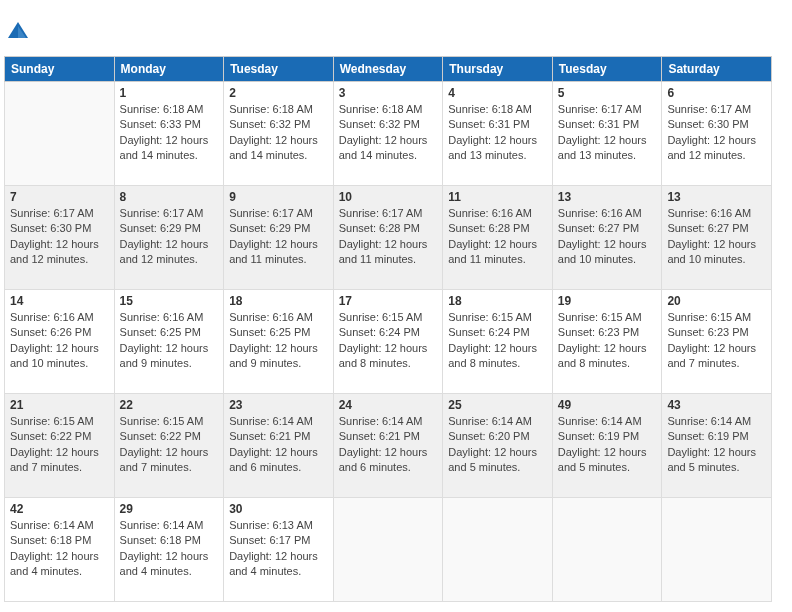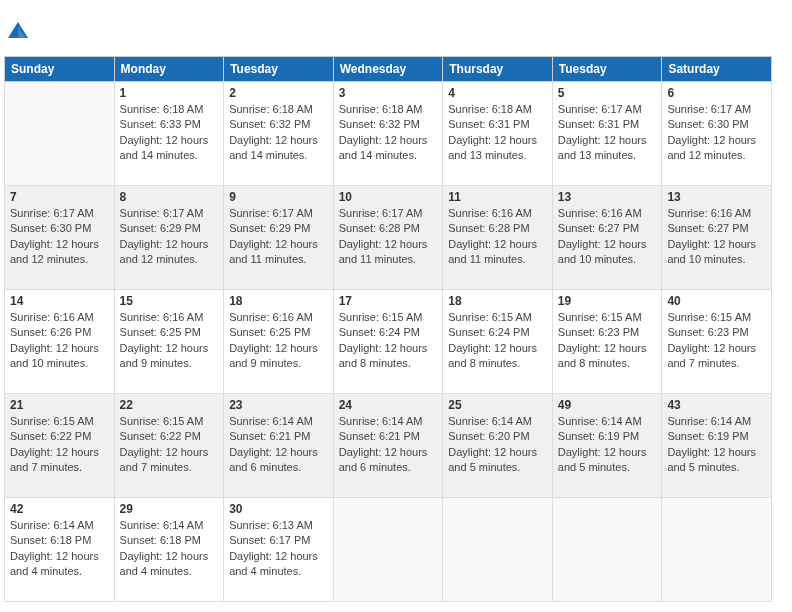--- a/index.html
+++ b/index.html
@@ -212,21 +212,21 @@
           </td>
           <td>
             <span class="day-num">18</span>
             <div class="day-info">Sunrise: 6:15 AM<br>Sunset: 6:24 PM<br>Daylight: 12 hours<br>and 8 minutes.</div>
           </td>
           <td>
             <span class="day-num">19</span>
             <div class="day-info">Sunrise: 6:15 AM<br>Sunset: 6:23 PM<br>Daylight: 12 hours<br>and 8 minutes.</div>
           </td>
           <td>
-            <span class="day-num">40</span>
+            <span class="day-num">20</span>
             <div class="day-info">Sunrise: 6:15 AM<br>Sunset: 6:23 PM<br>Daylight: 12 hours<br>and 7 minutes.</div>
           </td>
         </tr>
         <tr class="row-shade">
           <td>
             <span class="day-num">21</span>
             <div class="day-info">Sunrise: 6:15 AM<br>Sunset: 6:22 PM<br>Daylight: 12 hours<br>and 7 minutes.</div>
           </td>
           <td>
             <span class="day-num">22</span>

